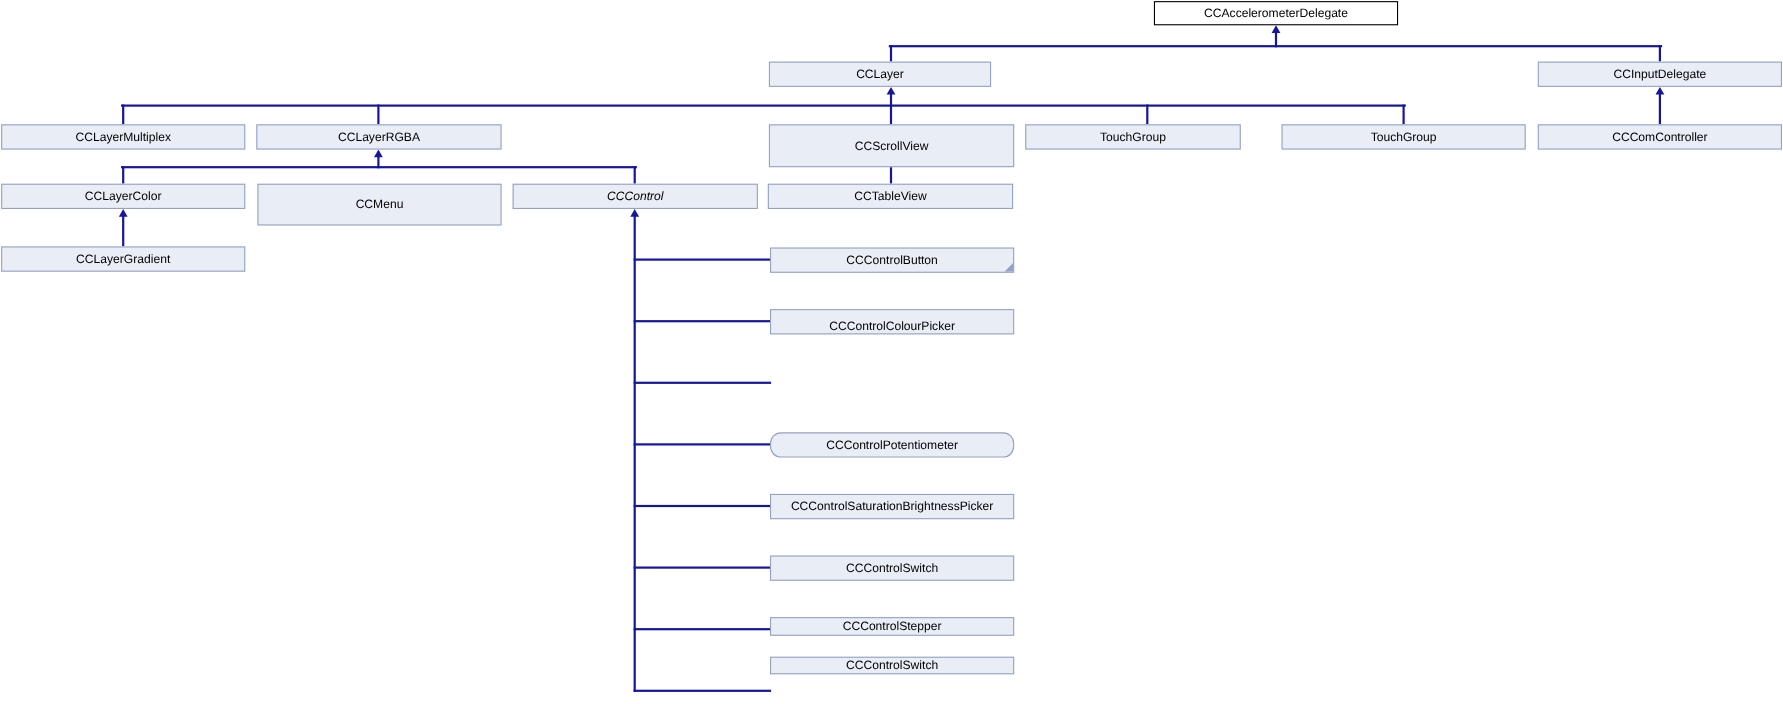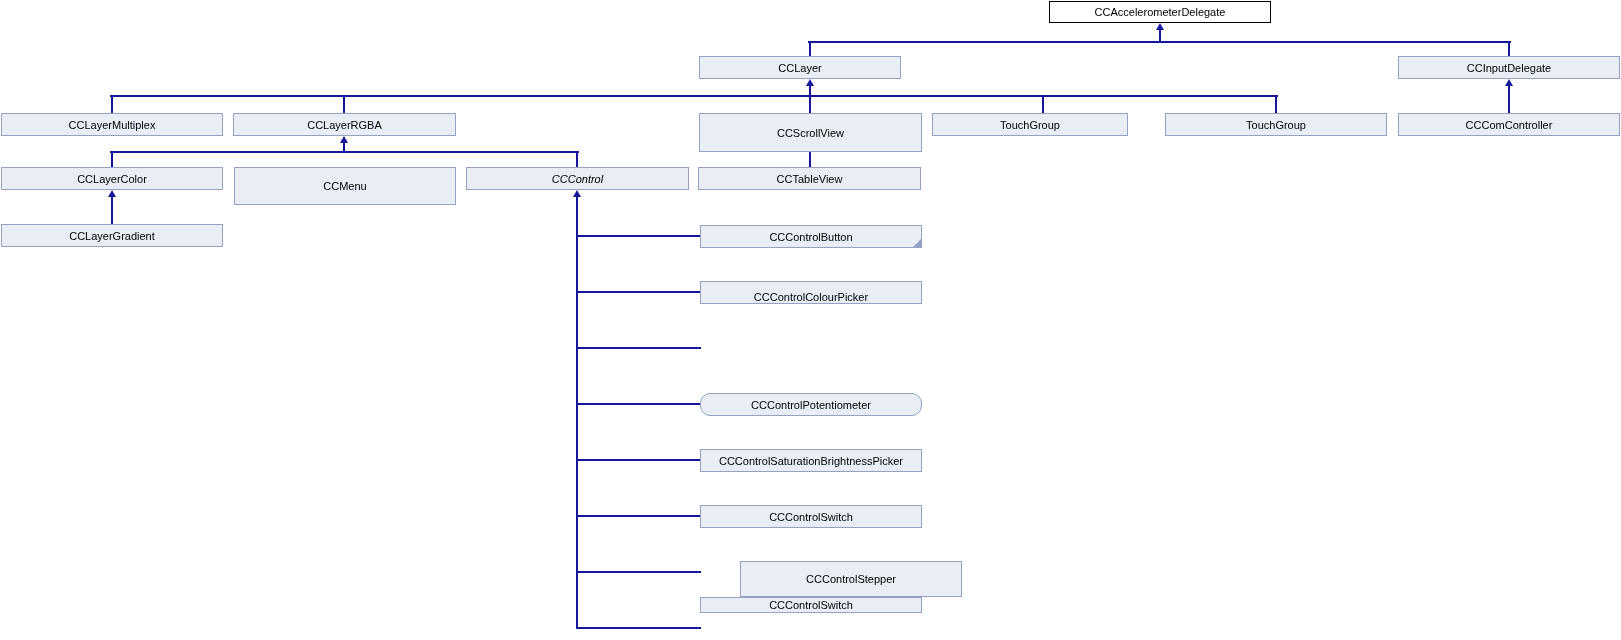--- a/index.html
+++ b/index.html
@@ -134,19 +134,19 @@
     </div>
     <div class="node" style="left: 700px; top: 393px; width: 222px; height: 23px; border-radius: 10px;">
       <span>CCControlPotentiometer</span>
     </div>
     <div class="node" style="left: 700px; top: 449px; width: 222px; height: 23px;">
       <span>CCControlSaturationBrightnessPicker</span>
     </div>
     <div class="node" style="left: 700px; top: 505px; width: 222px; height: 23px;">
       <span>CCControlSwitch</span>
     </div>
-    <div class="node" style="left: 740px; top: 561px; width: 222px; height: 36px;">
+    <div class="node" style="left: 700px; top: 561px; width: 222px; height: 17px;">
       <span>CCControlStepper</span>
     </div>
     <div class="node" style="left: 700px; top: 597px; width: 222px; height: 16px;">
       <span>CCControlSwitch</span>
     </div>
   </div>
 
 </body></html>

